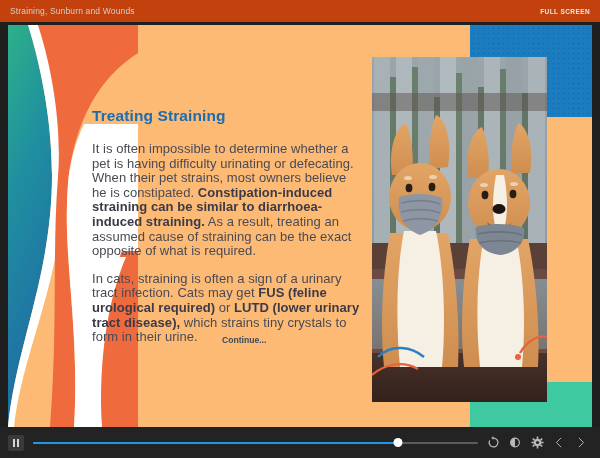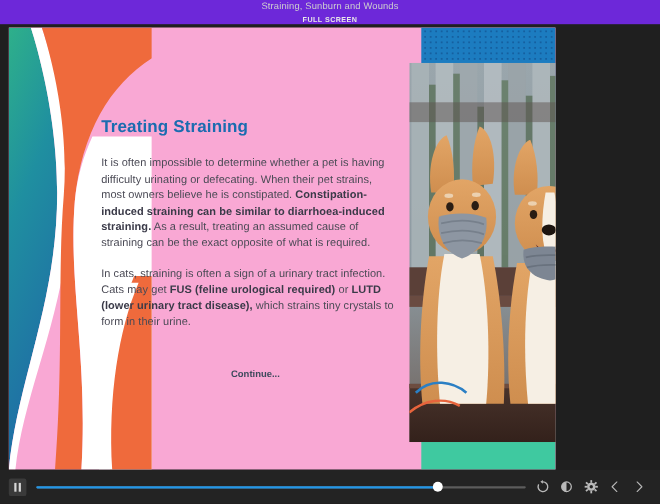--- a/index.html
+++ b/index.html
@@ -13,45 +13,44 @@
   #app {
     position: relative;
     width: 600px; height: 458px;
     background: #1f1f1f;
   }
 
   
   #topbar {
     position: absolute; left: 0; top: 0;
     width: 600px; height: 22px;
-    background: #6d28d9;
+    background: #c2410c;
     display: flex; align-items: center;
     padding: 0 10px;
-    flex-direction: column;
   }
   #topbar .title {
     color: #cfcfcf;
     font-size: 8.5px;
     letter-spacing: .15px;
     white-space: nowrap;
   }
   #topbar .spacer { flex: 1 1 auto; }
   #fullscreen-btn {
     color: #e8e8e8;
     font-size: 6.5px;
     font-weight: bold;
     letter-spacing: .4px;
     cursor: pointer;
   }
 
   
   #stage {
     position: absolute; left: 8px; top: 25px;
-    width: 497px; height: 402px;
-    background: #f9a8d4;
+    width: 584px; height: 402px;
+    background: #fdba74;
     overflow: hidden;
   }
 
   
   .swoosh { position: absolute; left: 0; top: 0; width: 130px; height: 402px; }
 
   
   #dots-block {
     position: absolute; right: 0; top: 0;
     width: 122px; height: 92px;
@@ -82,29 +81,29 @@
   }
   #slide-heading {
     color: #1b6cb0;
     font-size: 15.5px;
     font-weight: bold;
     letter-spacing: .1px;
     margin-bottom: 17px;
   }
   .para {
     color: #4a4a55;
-    font-size: 10px;
+    font-size: 13px;
     line-height: 14.6px;
     letter-spacing: .05px;
     margin-bottom: 13px;
   }
   .para b { color: #3a3a48; font-weight: bold; }
 
   #continue-link {
-    position: absolute; left: 202px; top: 310px;
+    position: absolute; left: 214px; top: 310px;
     color: #3d4a5c;
     font-size: 8.6px;
     font-weight: bold;
     cursor: pointer;
   }
 
   
   #playerbar {
     position: absolute; left: 0; bottom: 0;
     width: 600px; height: 31px;

